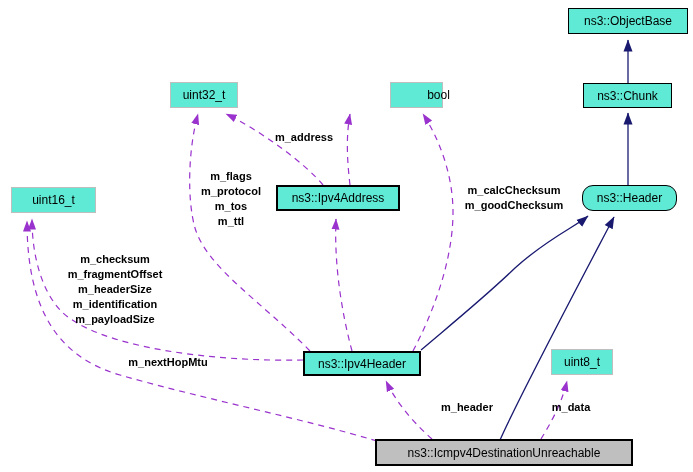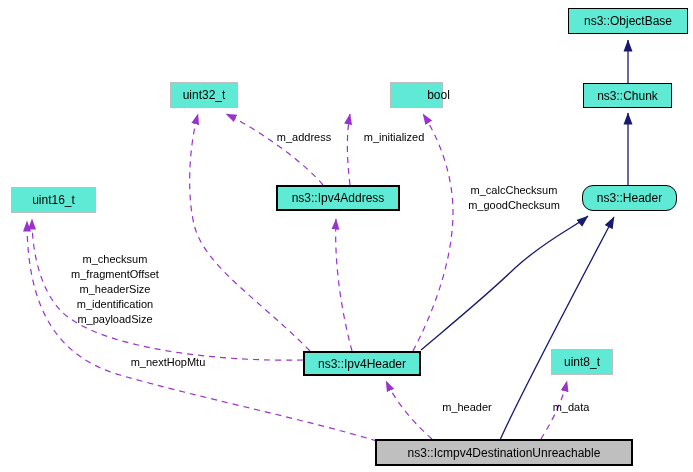--- a/index.html
+++ b/index.html
@@ -6,21 +6,21 @@
   .stage{position:relative;width:693px;height:472px;background:#ffffff;overflow:hidden;
          font-family:"Liberation Sans","DejaVu Sans",sans-serif;}
   .edges{position:absolute;left:0;top:0;}
   .node{position:absolute;display:flex;align-items:center;justify-content:center;
         background:#5eead4;font-size:12px;color:#000;white-space:nowrap;box-sizing:border-box;}
   .node.cls{border:1px solid #000000;}
   .node.cls-bold{border:2px solid #000000;}
   .node.typ{border:1px solid #bebebe;}
   .node.current{border:2px solid #000000;background:#bfbfbf;}
   .edge-label{position:absolute;font-size:11px;line-height:15px;color:#000;
-              text-align:center;white-space:pre-line;}
+              text-align:center;white-space:pre-line;font-weight:bold;}
 </style>
 </head>
 <body>
 
 <div class="stage">
 
   <svg class="edges" width="693" height="472" viewBox="0 0 693 472">
     <defs>
       <marker id="ap" markerUnits="userSpaceOnUse" markerWidth="12" markerHeight="10" refX="10.5" refY="5" orient="auto">
         <path d="M0,1 L11,5 L0,9 Z" fill="#9a32cd"></path>
@@ -55,21 +55,24 @@
   <div class="node cls-bold" style="left:276px;top:185px;width:124px;height:26px;">ns3::Ipv4Address</div>
   <div class="node cls-bold" style="left:303px;top:351px;width:118px;height:25px;">ns3::Ipv4Header</div>
   <div class="node typ" style="left:551px;top:349px;width:62px;height:26px;">uint8_t</div>
   <div class="node current" style="left:375px;top:439px;width:258px;height:27px;">ns3::Icmpv4DestinationUnreachable</div>
 
   <div class="edge-label" style="left:25px;top:252px;width:180px;">m_checksum
 m_fragmentOffset
 m_headerSize
 m_identification
 m_payloadSize</div>
+  <div class="edge-label" style="left:181px;top:169px;width:100px;">m_flags
+m_protocol
+m_tos
+m_ttl</div>
   <div class="edge-label" style="left:254px;top:130px;width:100px;">m_address</div>
-  <div class="edge-label" style="left:344px;top:130px;width:100px;">m_initialized</div>
   <div class="edge-label" style="left:444px;top:183px;width:140px;">m_calcChecksum
 m_goodChecksum</div>
   <div class="edge-label" style="left:118px;top:355px;width:100px;">m_nextHopMtu</div>
   <div class="edge-label" style="left:417px;top:400px;width:100px;">m_header</div>
   <div class="edge-label" style="left:521px;top:400px;width:100px;">m_data</div>
 
 </div>
 
 </body></html>

